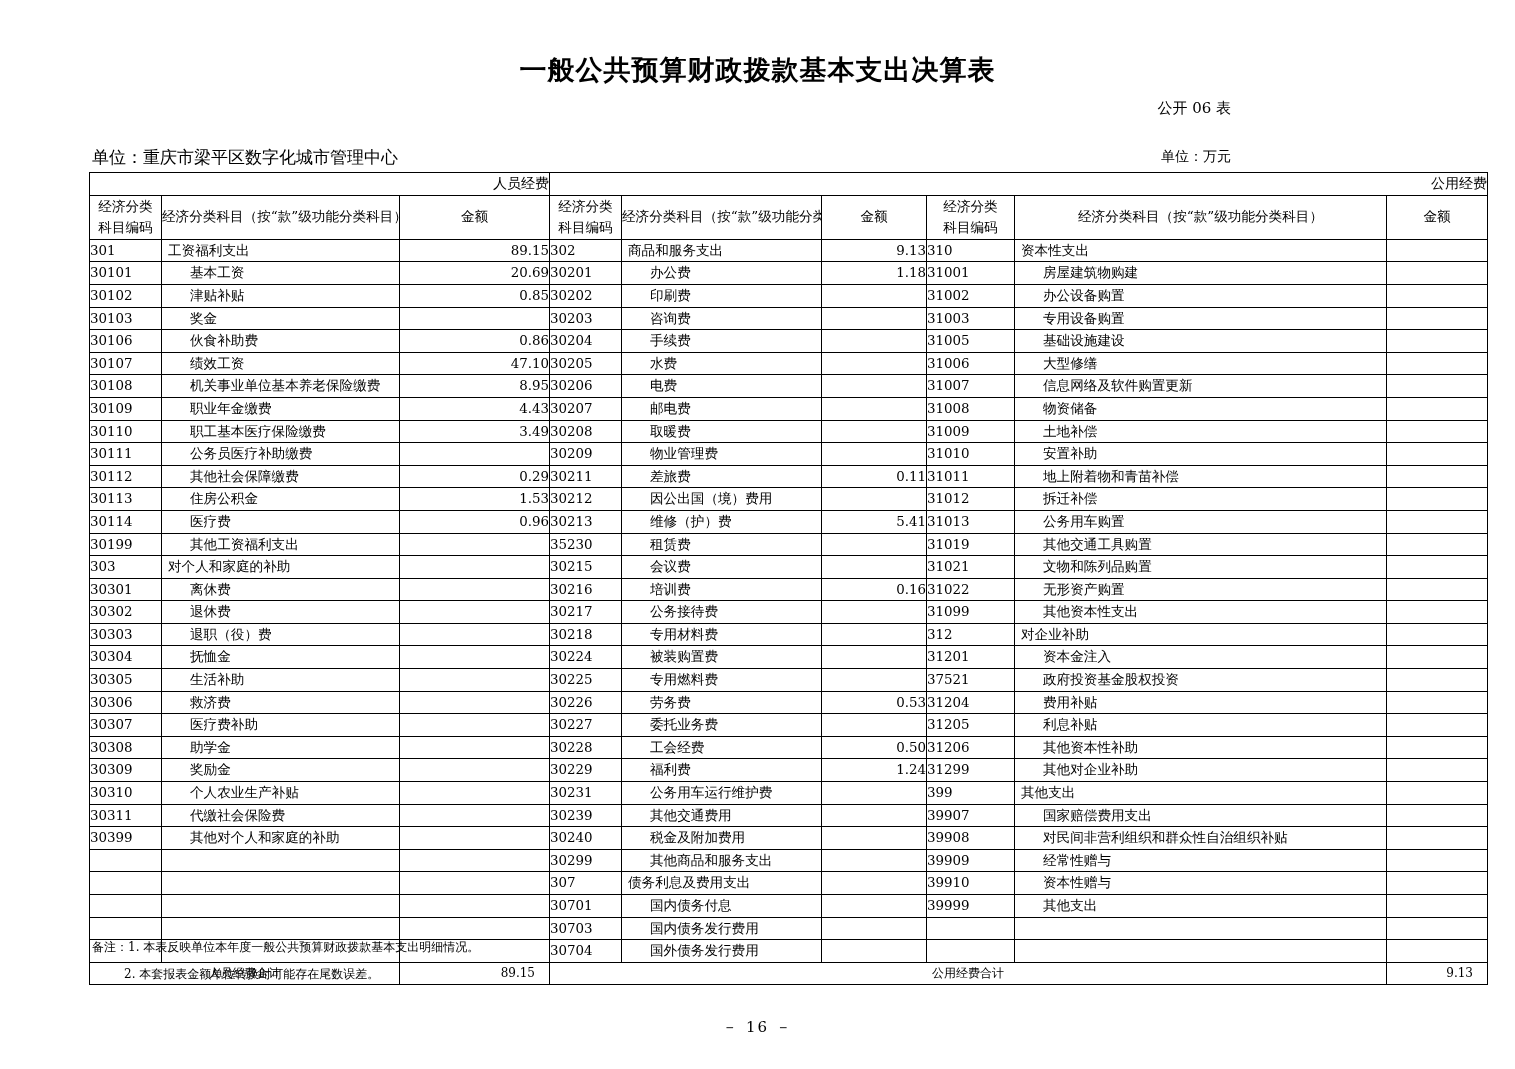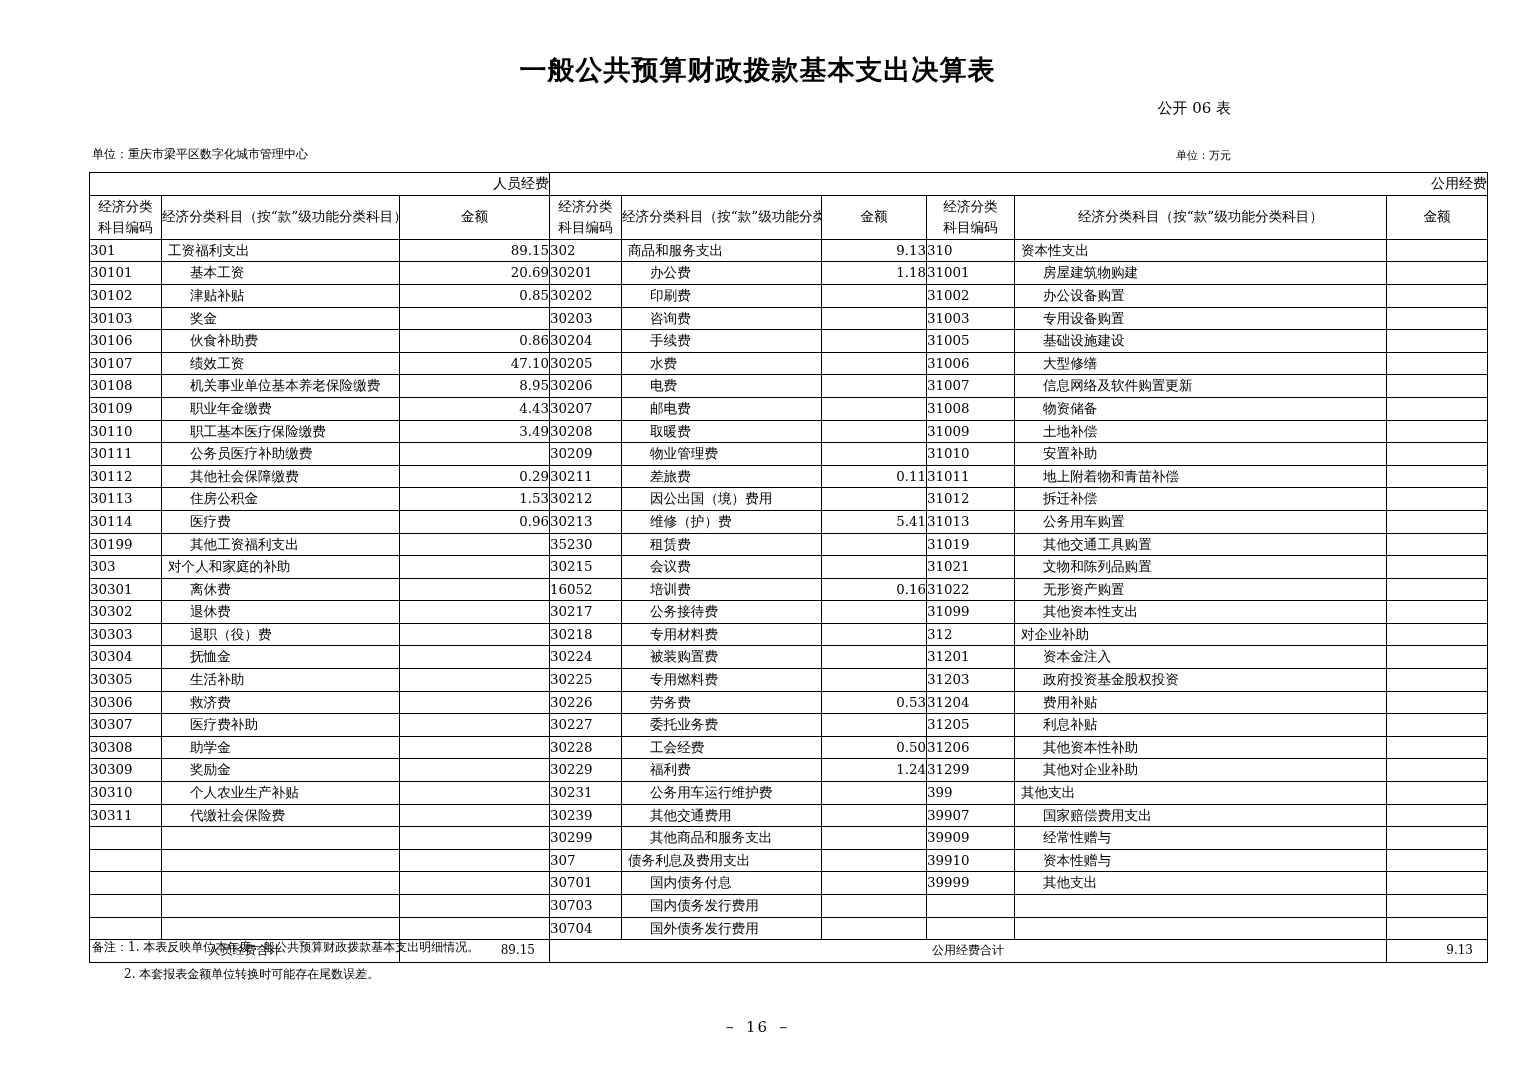--- a/index.html
+++ b/index.html
@@ -35,27 +35,27 @@
   .sheet-label {
     position: absolute;
     top: 99px;
     right: 36px;
     font-size: 15px;
   }
   .unit-left {
     position: absolute;
     top: 146px;
     left: 92px;
-    font-size: 12px;
+    font-size: 17px;
   }
   .unit-right {
     position: absolute;
     top: 148px;
     right: 36px;
-    font-size: 11px;
+    font-size: 14px;
     margin-left: 25px;
   }
   table.main {
     position: absolute;
     top: 172px;
     left: 89px;
     width: 1398px;
     border-collapse: collapse;
     table-layout: fixed;
     font-size: 13.2px;
@@ -336,21 +336,21 @@
           <td class="name lvl2">会议费</td>
           <td class="amt"></td>
           <td class="code">31021</td>
           <td class="name lvl2">文物和陈列品购置</td>
           <td class="amt"></td>
         </tr>
         <tr>
           <td class="code">30301</td>
           <td class="name lvl2">离休费</td>
           <td class="amt"></td>
-          <td class="code">16052</td>
+          <td class="code">30216</td>
           <td class="name lvl2">培训费</td>
           <td class="amt">0.16</td>
           <td class="code">31022</td>
           <td class="name lvl2">无形资产购置</td>
           <td class="amt"></td>
         </tr>
         <tr>
           <td class="code">30302</td>
           <td class="name lvl2">退休费</td>
           <td class="amt"></td>
@@ -383,21 +383,21 @@
           <td class="name lvl2">资本金注入</td>
           <td class="amt"></td>
         </tr>
         <tr>
           <td class="code">30305</td>
           <td class="name lvl2">生活补助</td>
           <td class="amt"></td>
           <td class="code">30225</td>
           <td class="name lvl2">专用燃料费</td>
           <td class="amt"></td>
-          <td class="code">31203</td>
+          <td class="code">37521</td>
           <td class="name lvl2">政府投资基金股权投资</td>
           <td class="amt"></td>
         </tr>
         <tr>
           <td class="code">30306</td>
           <td class="name lvl2">救济费</td>
           <td class="amt"></td>
           <td class="code">30226</td>
           <td class="name lvl2">劳务费</td>
           <td class="amt">0.53</td>
@@ -451,20 +451,31 @@
         </tr>
         <tr>
           <td class="code">30311</td>
           <td class="name lvl2">代缴社会保险费</td>
           <td class="amt"></td>
           <td class="code">30239</td>
           <td class="name lvl2">其他交通费用</td>
           <td class="amt"></td>
           <td class="code">39907</td>
           <td class="name lvl2">国家赔偿费用支出</td>
+          <td class="amt"></td>
+        </tr>
+        <tr>
+          <td class="code">30399</td>
+          <td class="name lvl2">其他对个人和家庭的补助</td>
+          <td class="amt"></td>
+          <td class="code">30240</td>
+          <td class="name lvl2">税金及附加费用</td>
+          <td class="amt"></td>
+          <td class="code">39908</td>
+          <td class="name lvl2">对民间非营利组织和群众性自治组织补贴</td>
           <td class="amt"></td>
         </tr>
         <tr>
           <td class="code"></td>
           <td class="name lvl2"></td>
           <td class="amt"></td>
           <td class="code">30299</td>
           <td class="name lvl2">其他商品和服务支出</td>
           <td class="amt"></td>
           <td class="code">39909</td>

